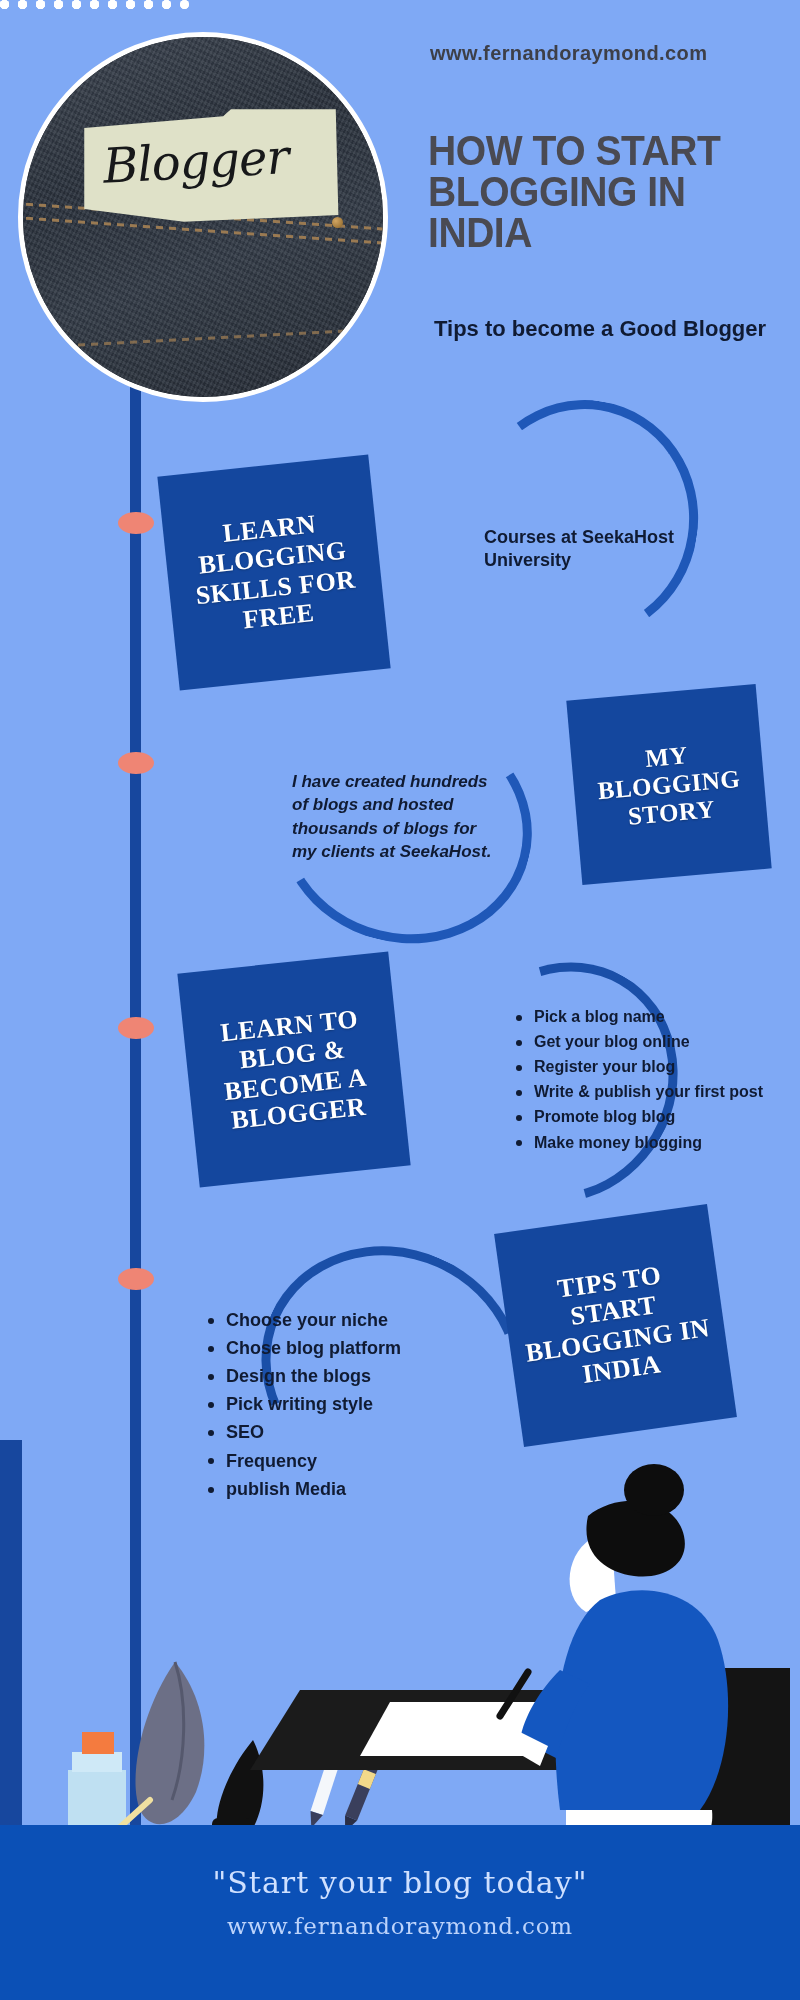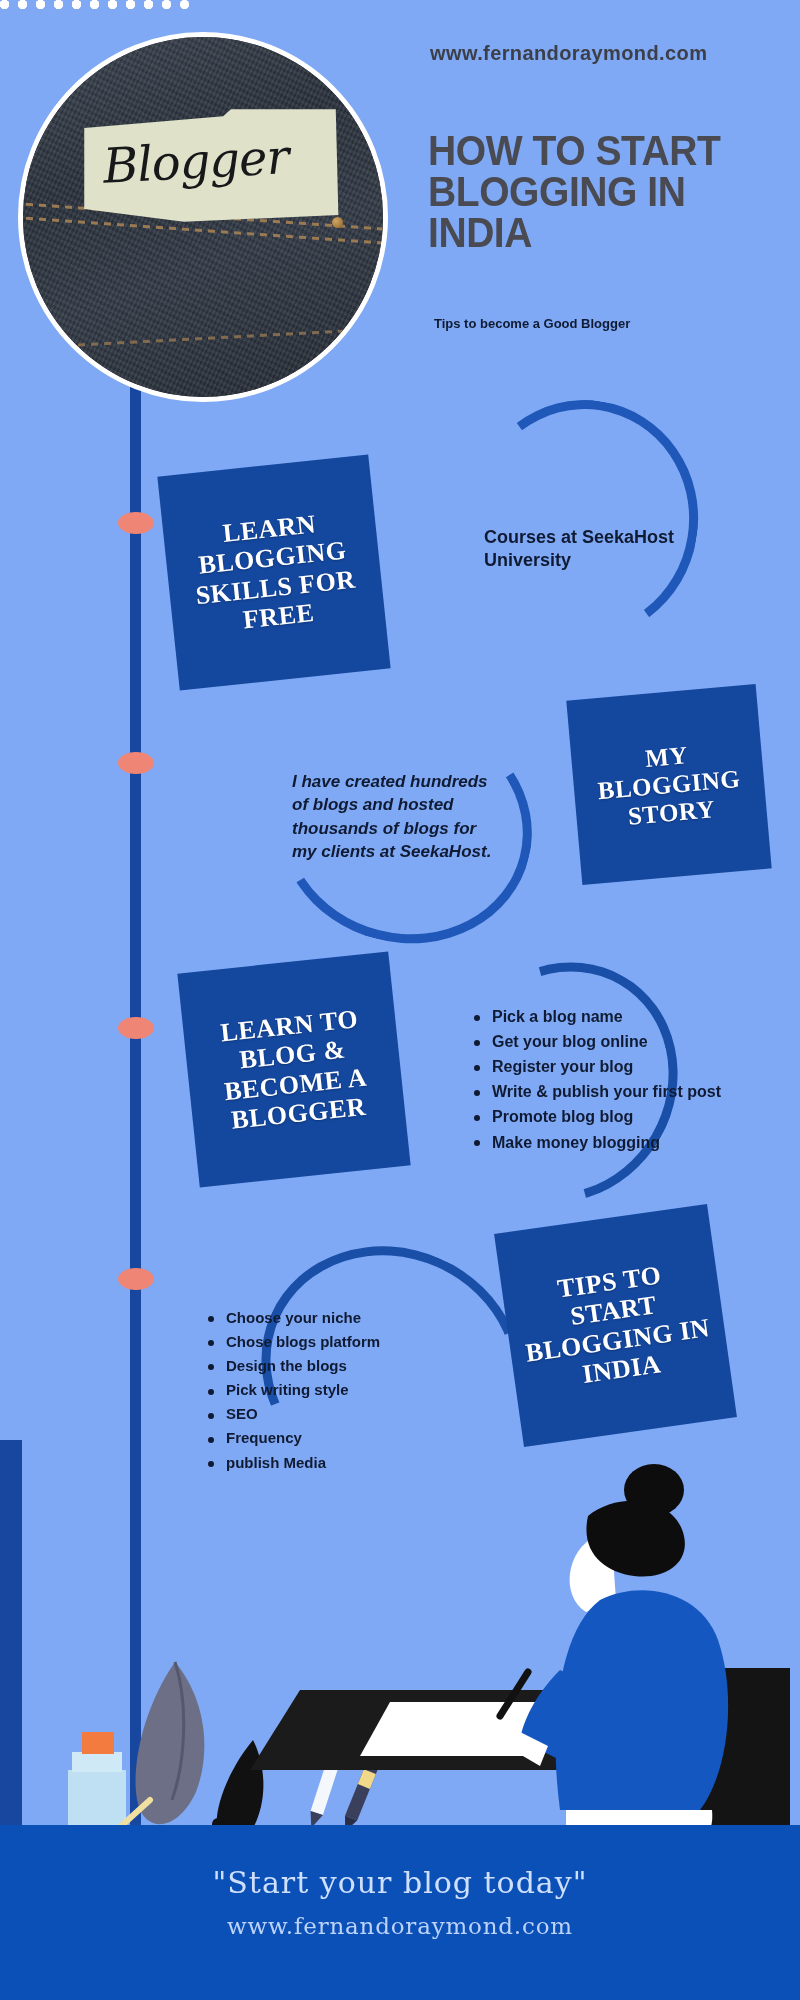--- a/index.html
+++ b/index.html
@@ -73,21 +73,21 @@
   .main-title {
     position: absolute; left: 428px; top: 130px; width: 360px;
     font-family: "Liberation Sans Narrow", "Liberation Sans", sans-serif;
     font-size: 42px; line-height: .98; font-weight: bold;
     color: #4a4a52; letter-spacing: -.5px;
     transform: scaleX(.93); transform-origin: left top;
     text-transform: uppercase;
   }
   .sub-title {
     position: absolute; left: 434px; top: 316px;
-    font-size: 13px; font-weight: bold; color: #101b33;
+    font-size: 22px; font-weight: bold; color: #101b33;
   }
 
   
   .card {
     position: absolute;
     background: #14479e;
     color: #fff;
     font-family: "Liberation Serif", serif;
     font-weight: bold;
     text-align: center;
@@ -147,22 +147,22 @@
     position: absolute; list-style: none; color: #101b33;
     font-weight: bold;
   }
   ul.bullets li {
     position: relative; padding-left: 20px; margin-bottom: 4px;
   }
   ul.bullets li::before {
     content: ""; position: absolute; left: 2px; top: .55em;
     width: 6px; height: 6px; border-radius: 50%; background: #101b33;
   }
-  #list-blog { left: 472px; top: 1006px; width: 250px; font-size: 16px; line-height: 1.32; }
-  #list-tips { left: 206px; top: 1308px; width: 250px; font-size: 15px; line-height: 1.34; }
+  #list-blog { left: 514px; top: 1006px; width: 250px; font-size: 16px; line-height: 1.32; }
+  #list-tips { left: 206px; top: 1308px; width: 250px; font-size: 18px; line-height: 1.34; }
 
   
   .illus { position: absolute; left: 0; top: 1440px; width: 800px; height: 400px; }
 
   
   .footer {
     position: absolute; left: 0; bottom: 0; width: 800px; height: 175px;
     background: #0b50b6;
   }
   .footer .quote {
@@ -280,21 +280,21 @@
       <i></i>
       <i></i>
       <i></i>
       <i></i>
       <i></i>
       <i></i>
       <i></i>
     </div>
   <ul class="bullets" id="list-tips">
       <li>Choose your niche</li>
-      <li>Chose blogs platform</li>
+      <li>Chose blog platform</li>
       <li>Design the blogs</li>
       <li>Pick writing style</li>
       <li>SEO</li>
       <li>Frequency</li>
       <li>publish Media</li>
     </ul>
 
   <div class="illus">
     <svg viewBox="0 0 800 400" width="800" height="400">
 

